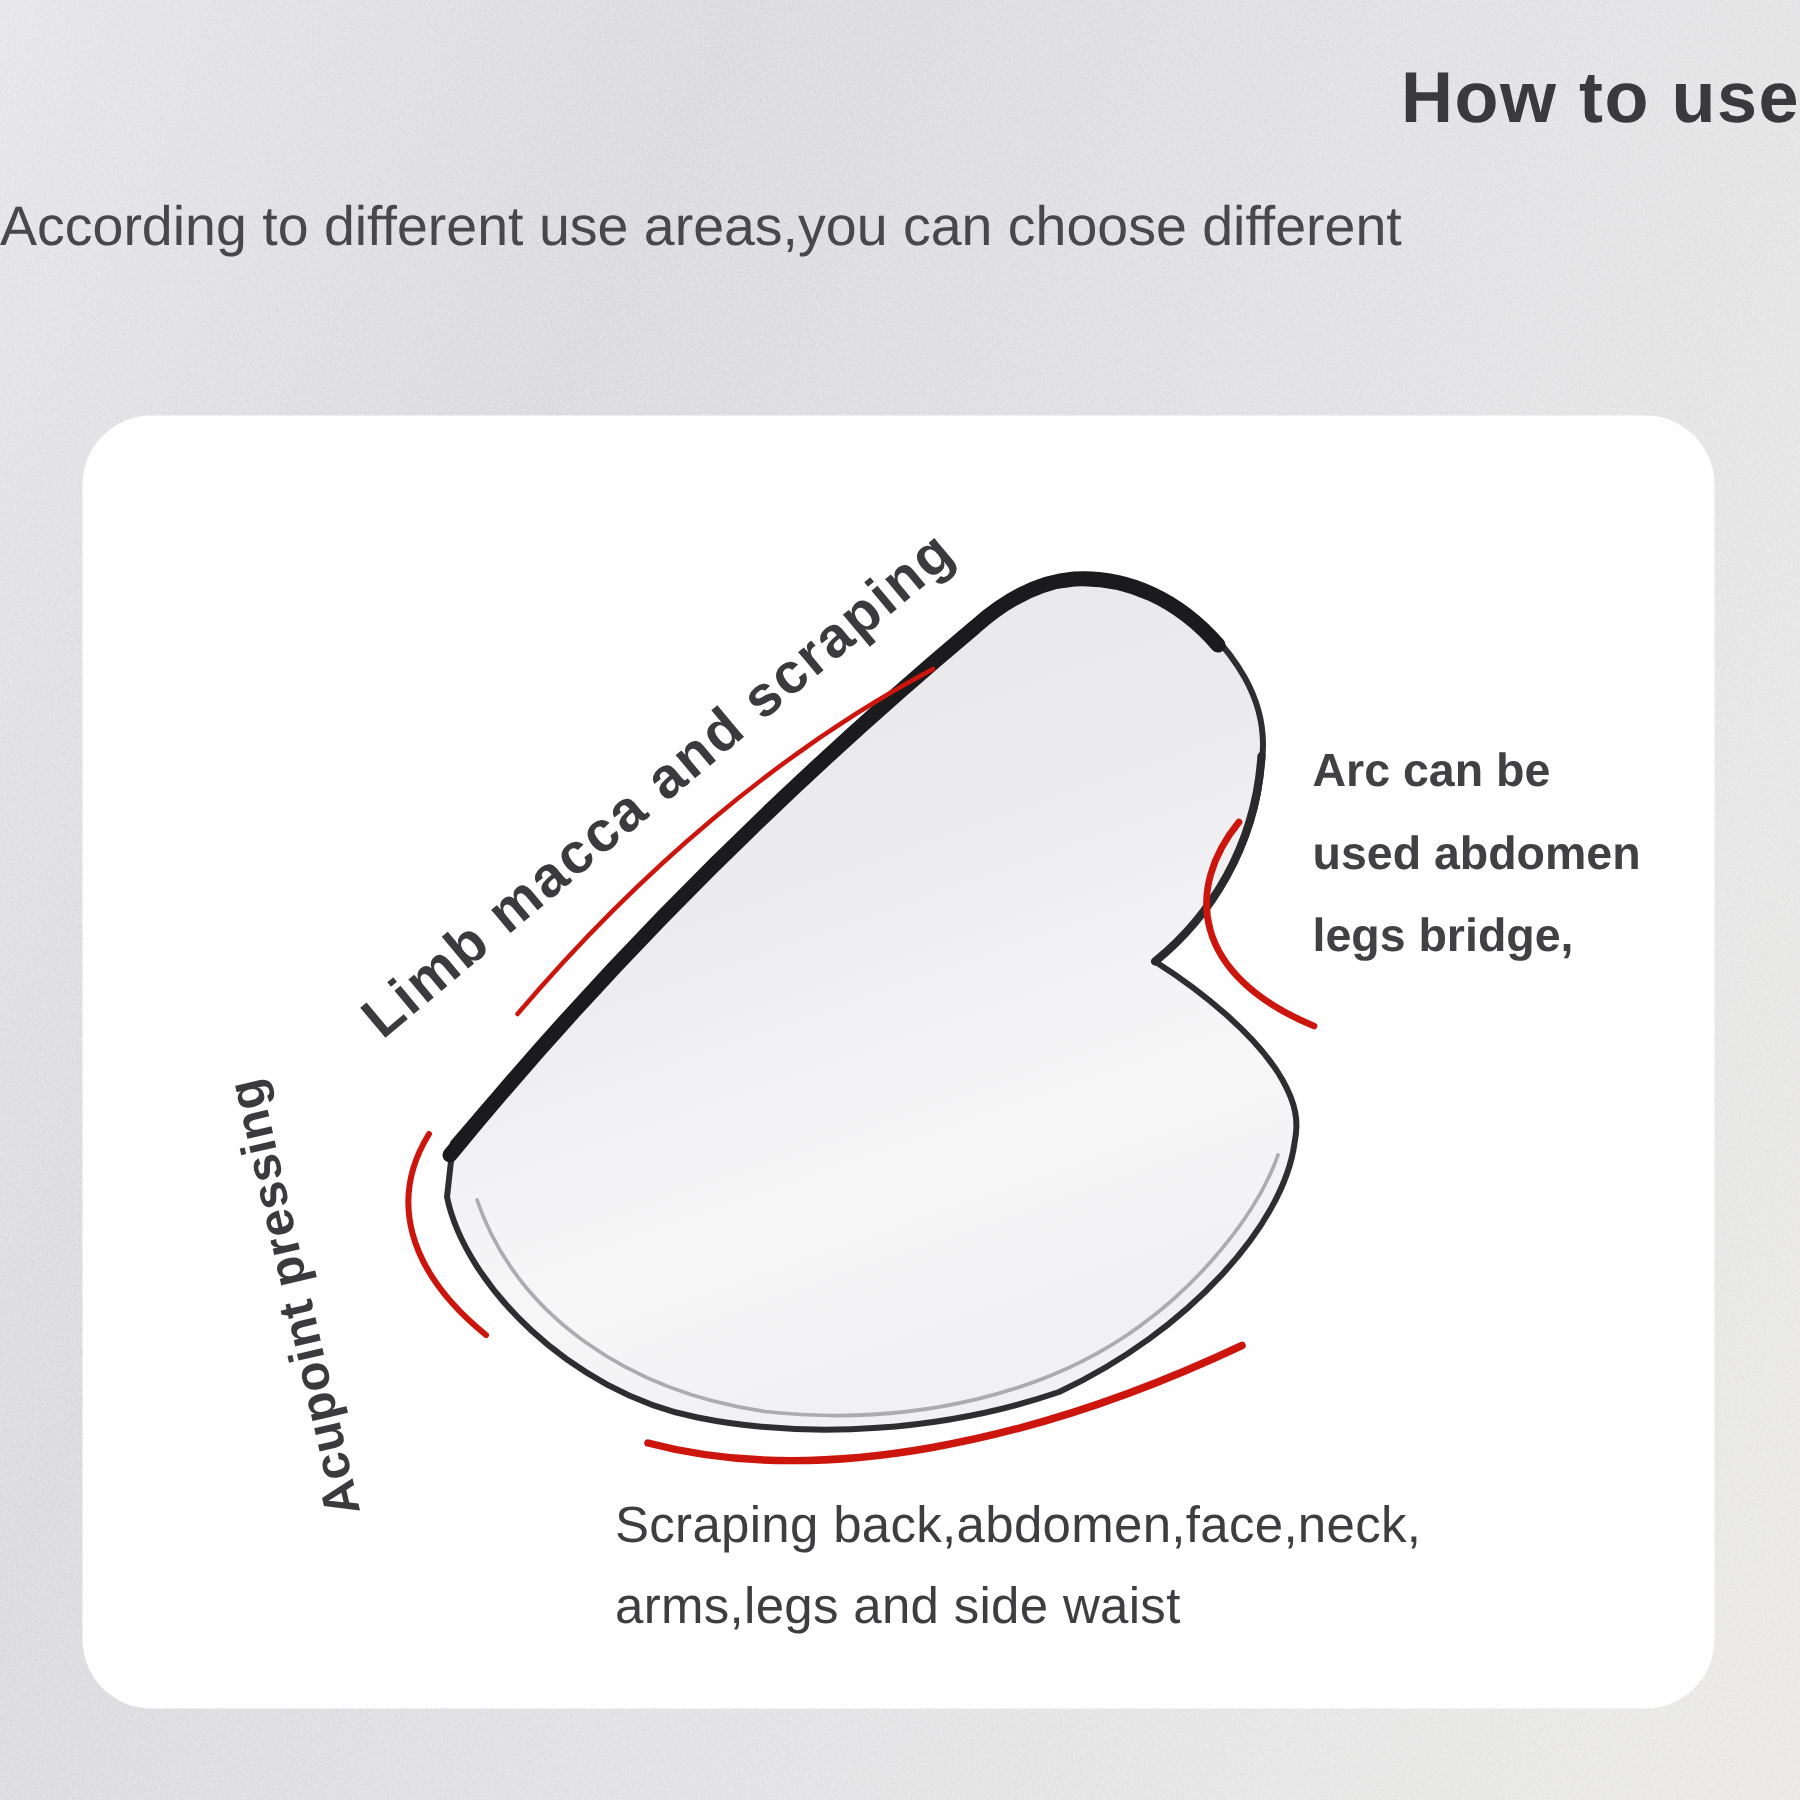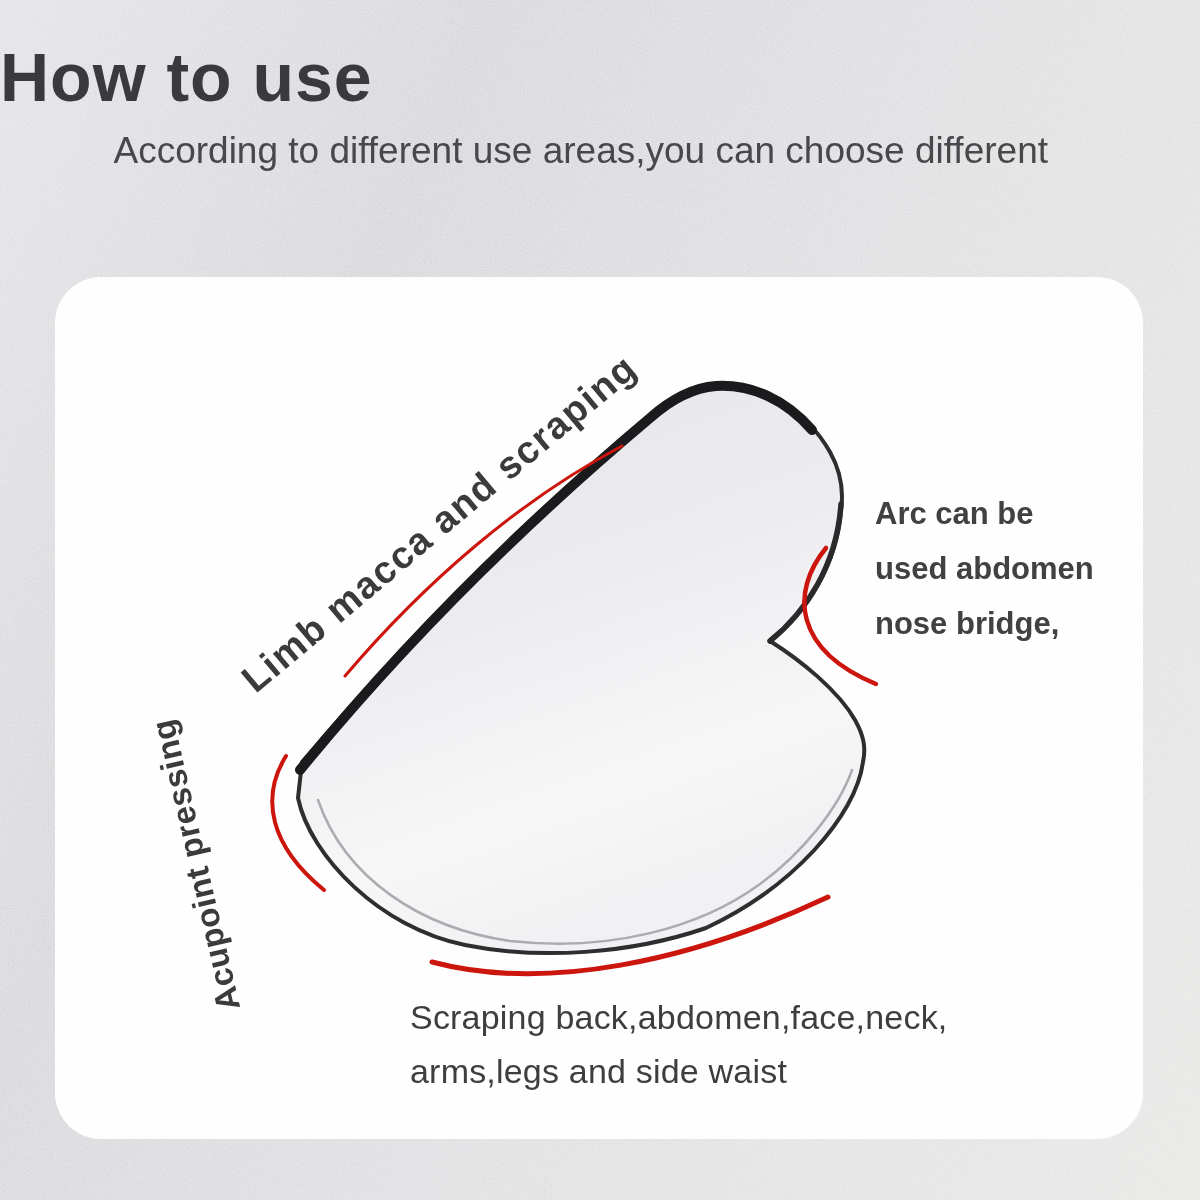--- a/index.html
+++ b/index.html
@@ -3,25 +3,25 @@
 <meta charset="utf-8">
 <style>
   html,body{margin:0;padding:0;background:#bfbfc3;}
   .stage{
     position:relative;width:1200px;height:1200px;overflow:hidden;
     font-family:"Liberation Sans",sans-serif;
     background:linear-gradient(115deg,#e2e2e5 0%,#d3d3d7 28%,#dcdcdf 55%,#e7e6e3 100%);
   }
   .grain{position:absolute;left:0;top:0;width:1200px;height:1200px;pointer-events:none;}
   .title{
-    position:absolute;left:0;top:38px;width:1200px;text-align:left;
-    font-size:68px;font-weight:bold;letter-spacing:1px;color:#3a3a3c;margin:0;
+    position:absolute;left:0;top:38px;width:1200px;text-align:right;
+    font-size:48px;font-weight:bold;letter-spacing:1px;color:#3a3a3c;margin:0;
   }
   .subtitle{
-    position:absolute;left:0;width:1048px;text-align:right;
+    position:absolute;left:0;width:1048px;text-align:left;
     font-size:37px;font-weight:400;color:#48484b;margin:0;letter-spacing:0px;
   }
   .subtitle.l1{top:130px;}
   .subtitle.l2{top:183px;}
   .card{
     position:absolute;left:55px;top:277px;width:1088px;height:862px;
     background:#fefefe;border-radius:46px;
   }
   .illus{position:absolute;left:0;top:0;width:1200px;height:1200px;pointer-events:none;}
   .label-diagonal{
@@ -108,21 +108,21 @@
     <path d="M 826 548 C 790 592, 794 650, 876 684" fill="none" stroke="#cc150d" stroke-width="4.5" stroke-linecap="round"></path>
     <path d="M 432 962 C 545 992, 690 962, 828 897" fill="none" stroke="#cc150d" stroke-width="5" stroke-linecap="round"></path>
   </svg>
 
   <div class="label-diagonal">Limb macca and scraping</div>
   <div class="label-vertical">Acupoint pressing</div>
 
   <div class="right-block">
     <div class="line">Arc can be</div>
     <div class="line">used abdomen</div>
-    <div class="line">nose bridge,</div>
+    <div class="line">legs bridge,</div>
   </div>
 
   <div class="bottom-block">
     <div class="line">Scraping back,abdomen,face,neck,</div>
     <div class="line">arms,legs and side waist</div>
   </div>
 
 </div>
 
 </body></html>

